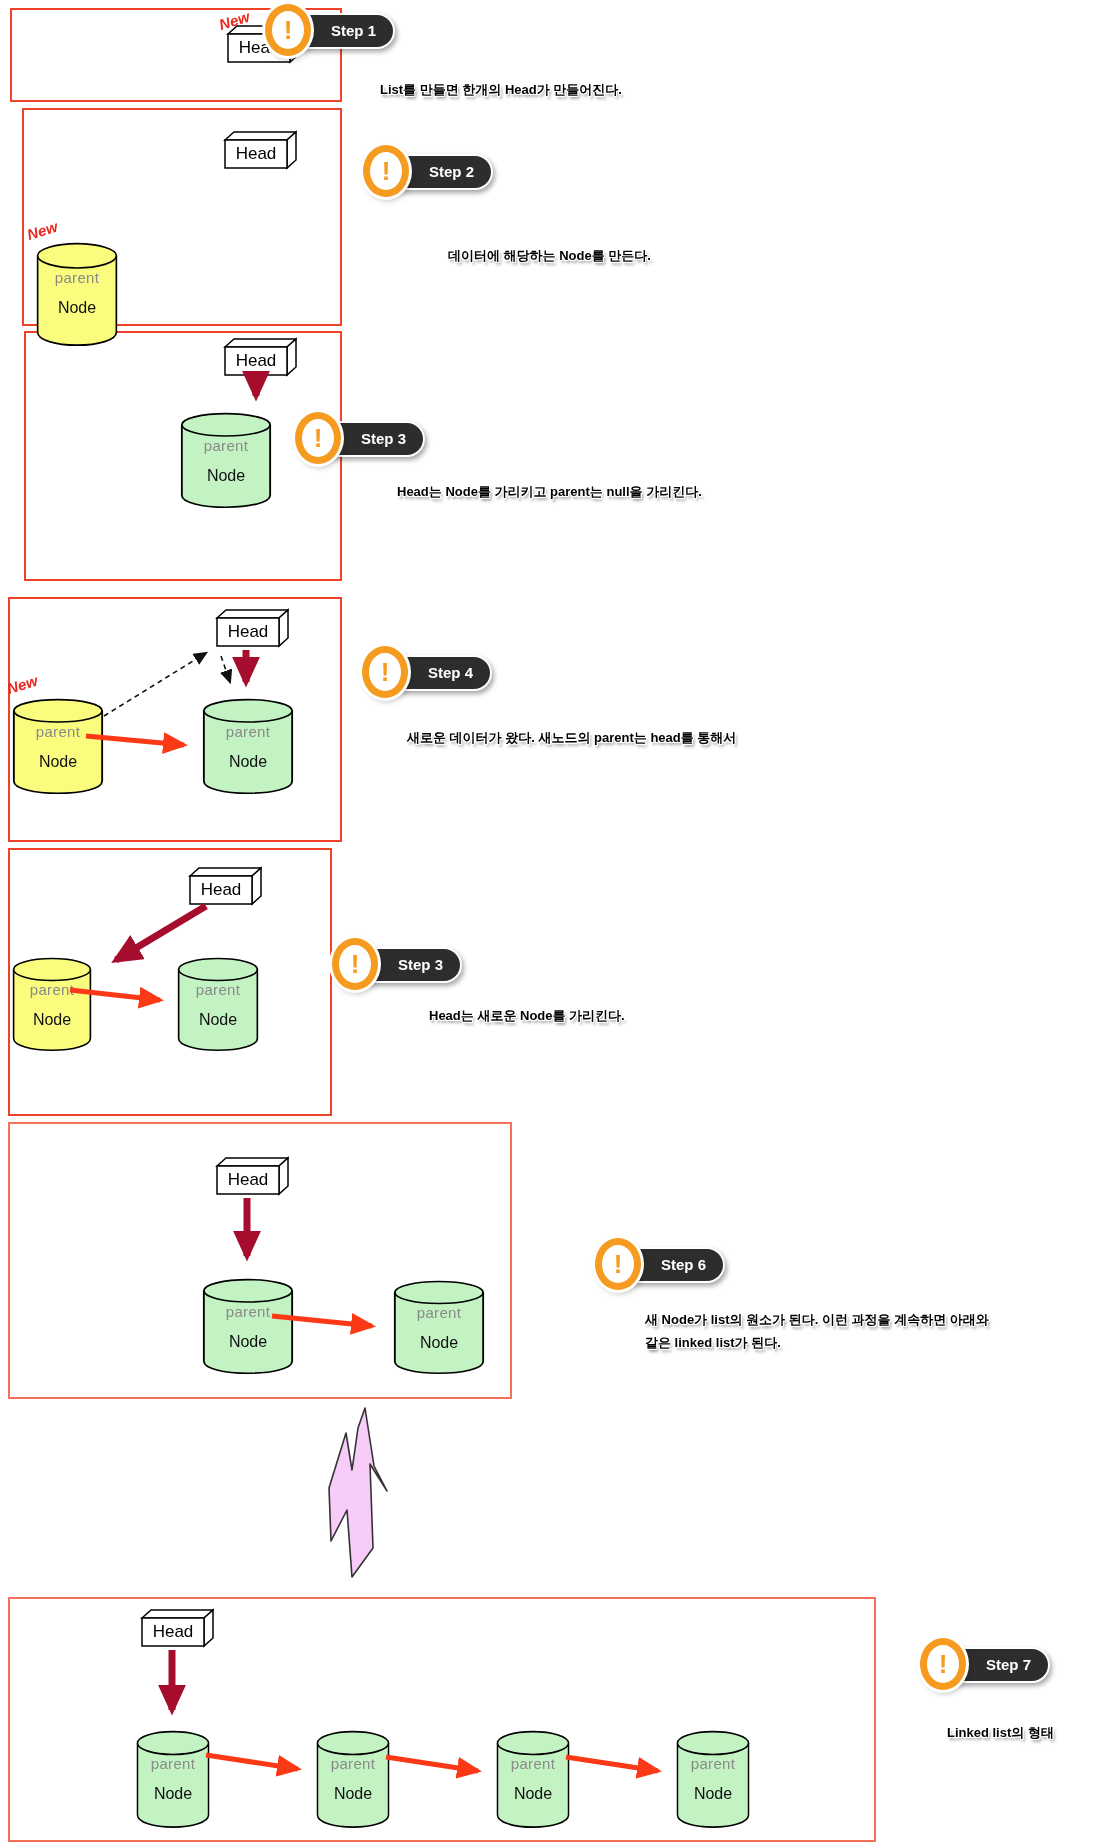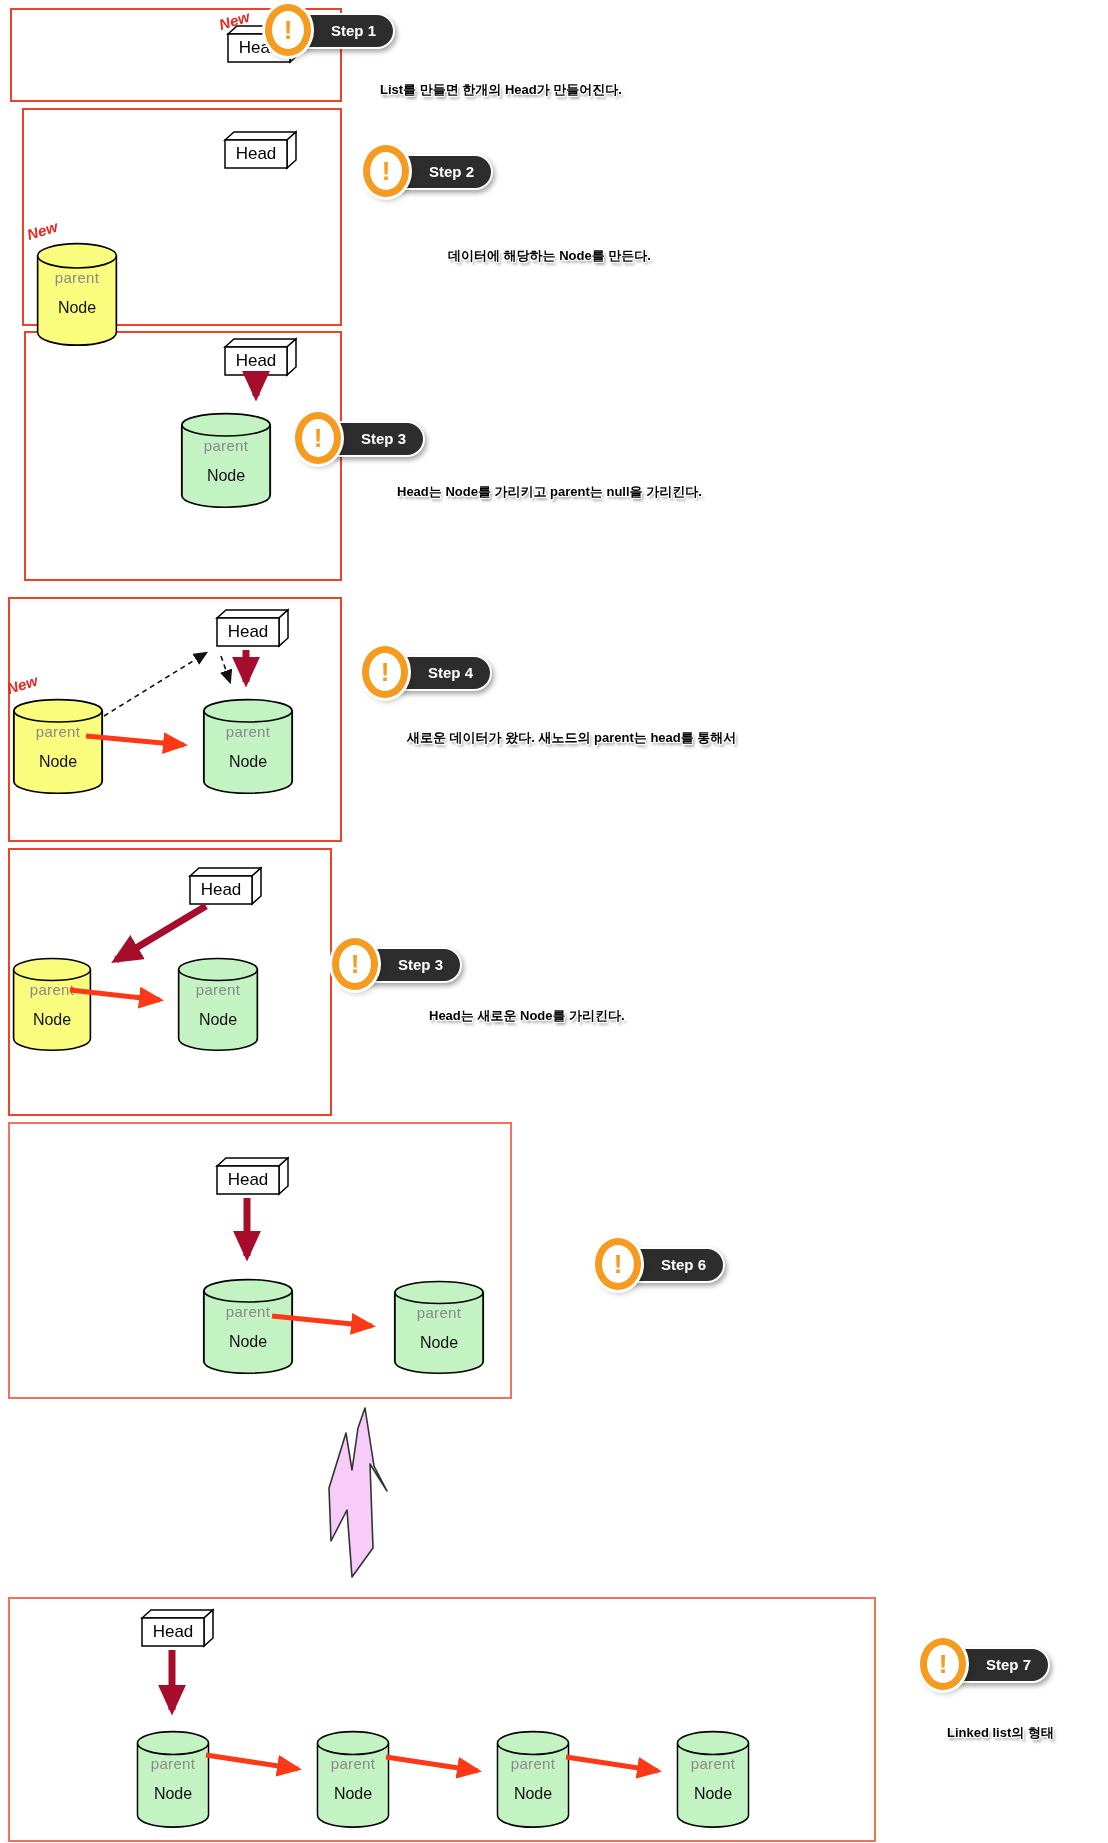--- a/index.html
+++ b/index.html
@@ -332,15 +332,19 @@
       </span>
   </div>
 
   <div class="desc" style="left:380px;top:78px;">List를 만들면 한개의 Head가 만들어진다.</div>
   <div class="desc" style="left:448px;top:244px;">데이터에 해당하는  Node를 만든다.</div>
   <div class="desc" style="left:397px;top:480px;">Head는 Node를 가리키고 parent는 null을 가리킨다.</div>
   <div class="desc" style="left:407px;top:726px;">
     <span style="display:block;">새로운 데이터가 왔다. 새노드의 parent는 head를 통해서</span>
   </div>
   <div class="desc" style="left:429px;top:1004px;">Head는 새로운 Node를 가리킨다.</div>
+  <div class="desc" style="left:645px;top:1308px;">
+    <span style="display:block;">새 Node가 list의 원소가 된다. 이런 과정을 계속하면 아래와</span>
+    <span style="display:block;">같은 linked list가 된다.</span>
+  </div>
   <div class="desc" style="left:947px;top:1721px;">Linked list의 형태</div>
 
 </div>
 
 </body></html>

